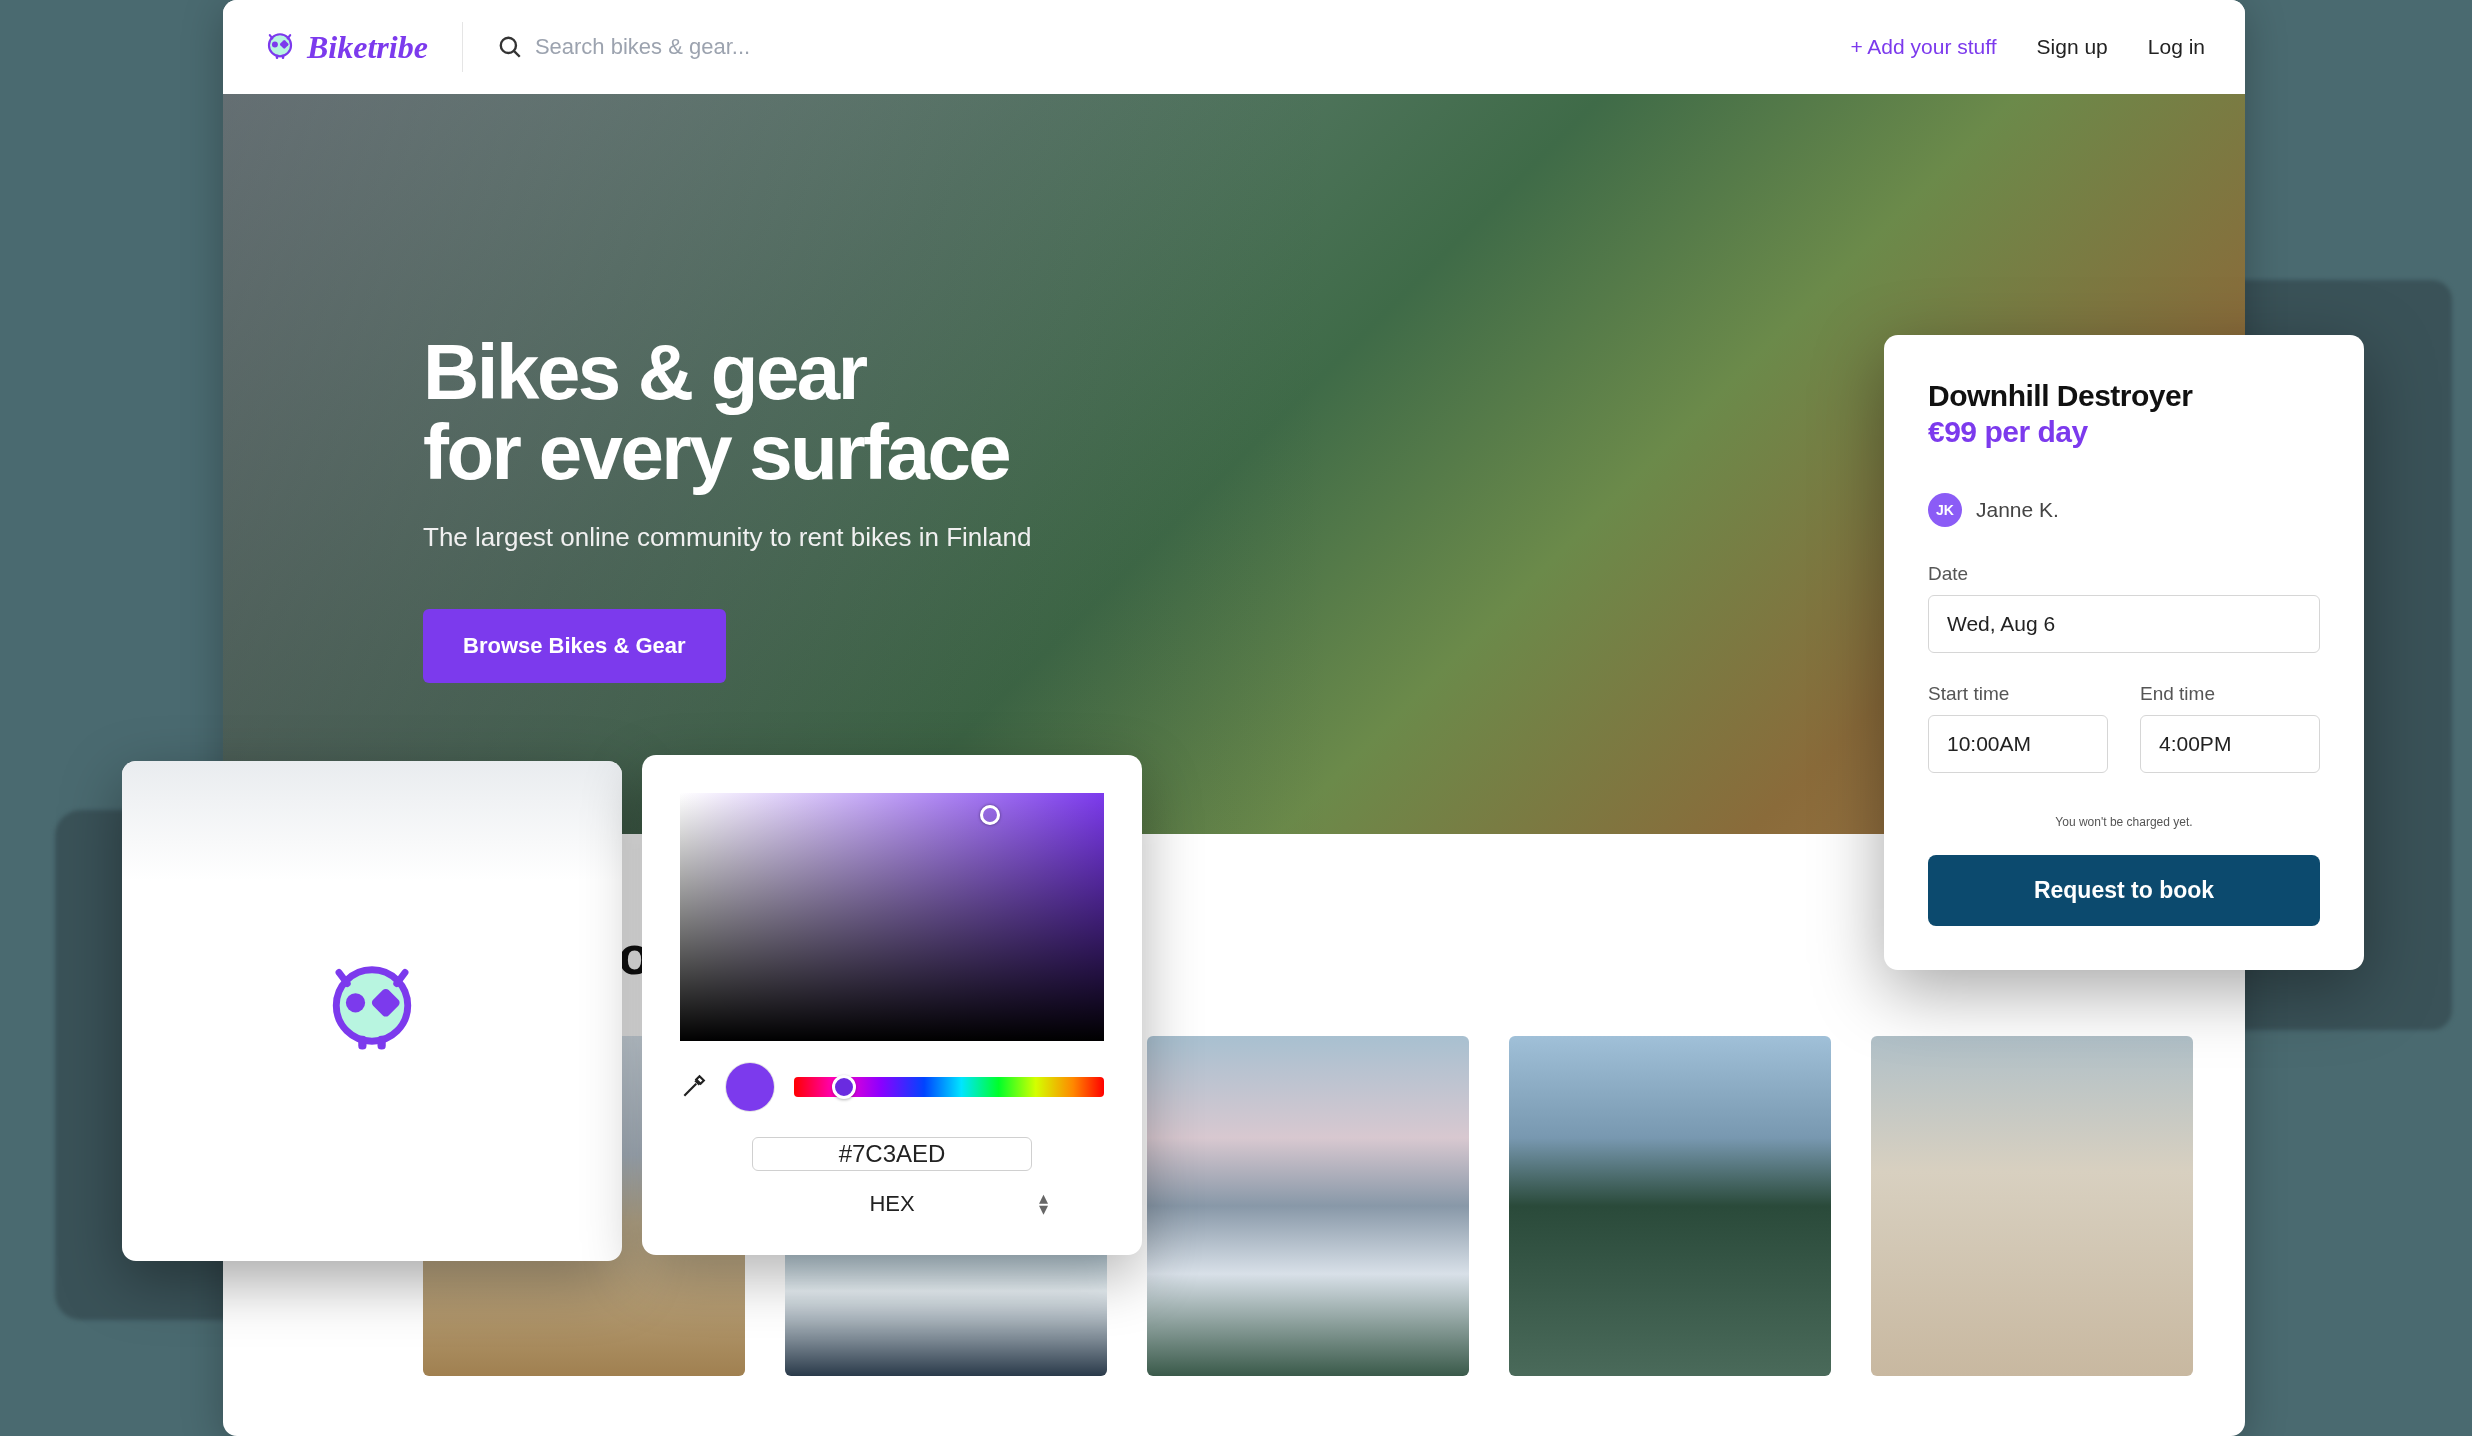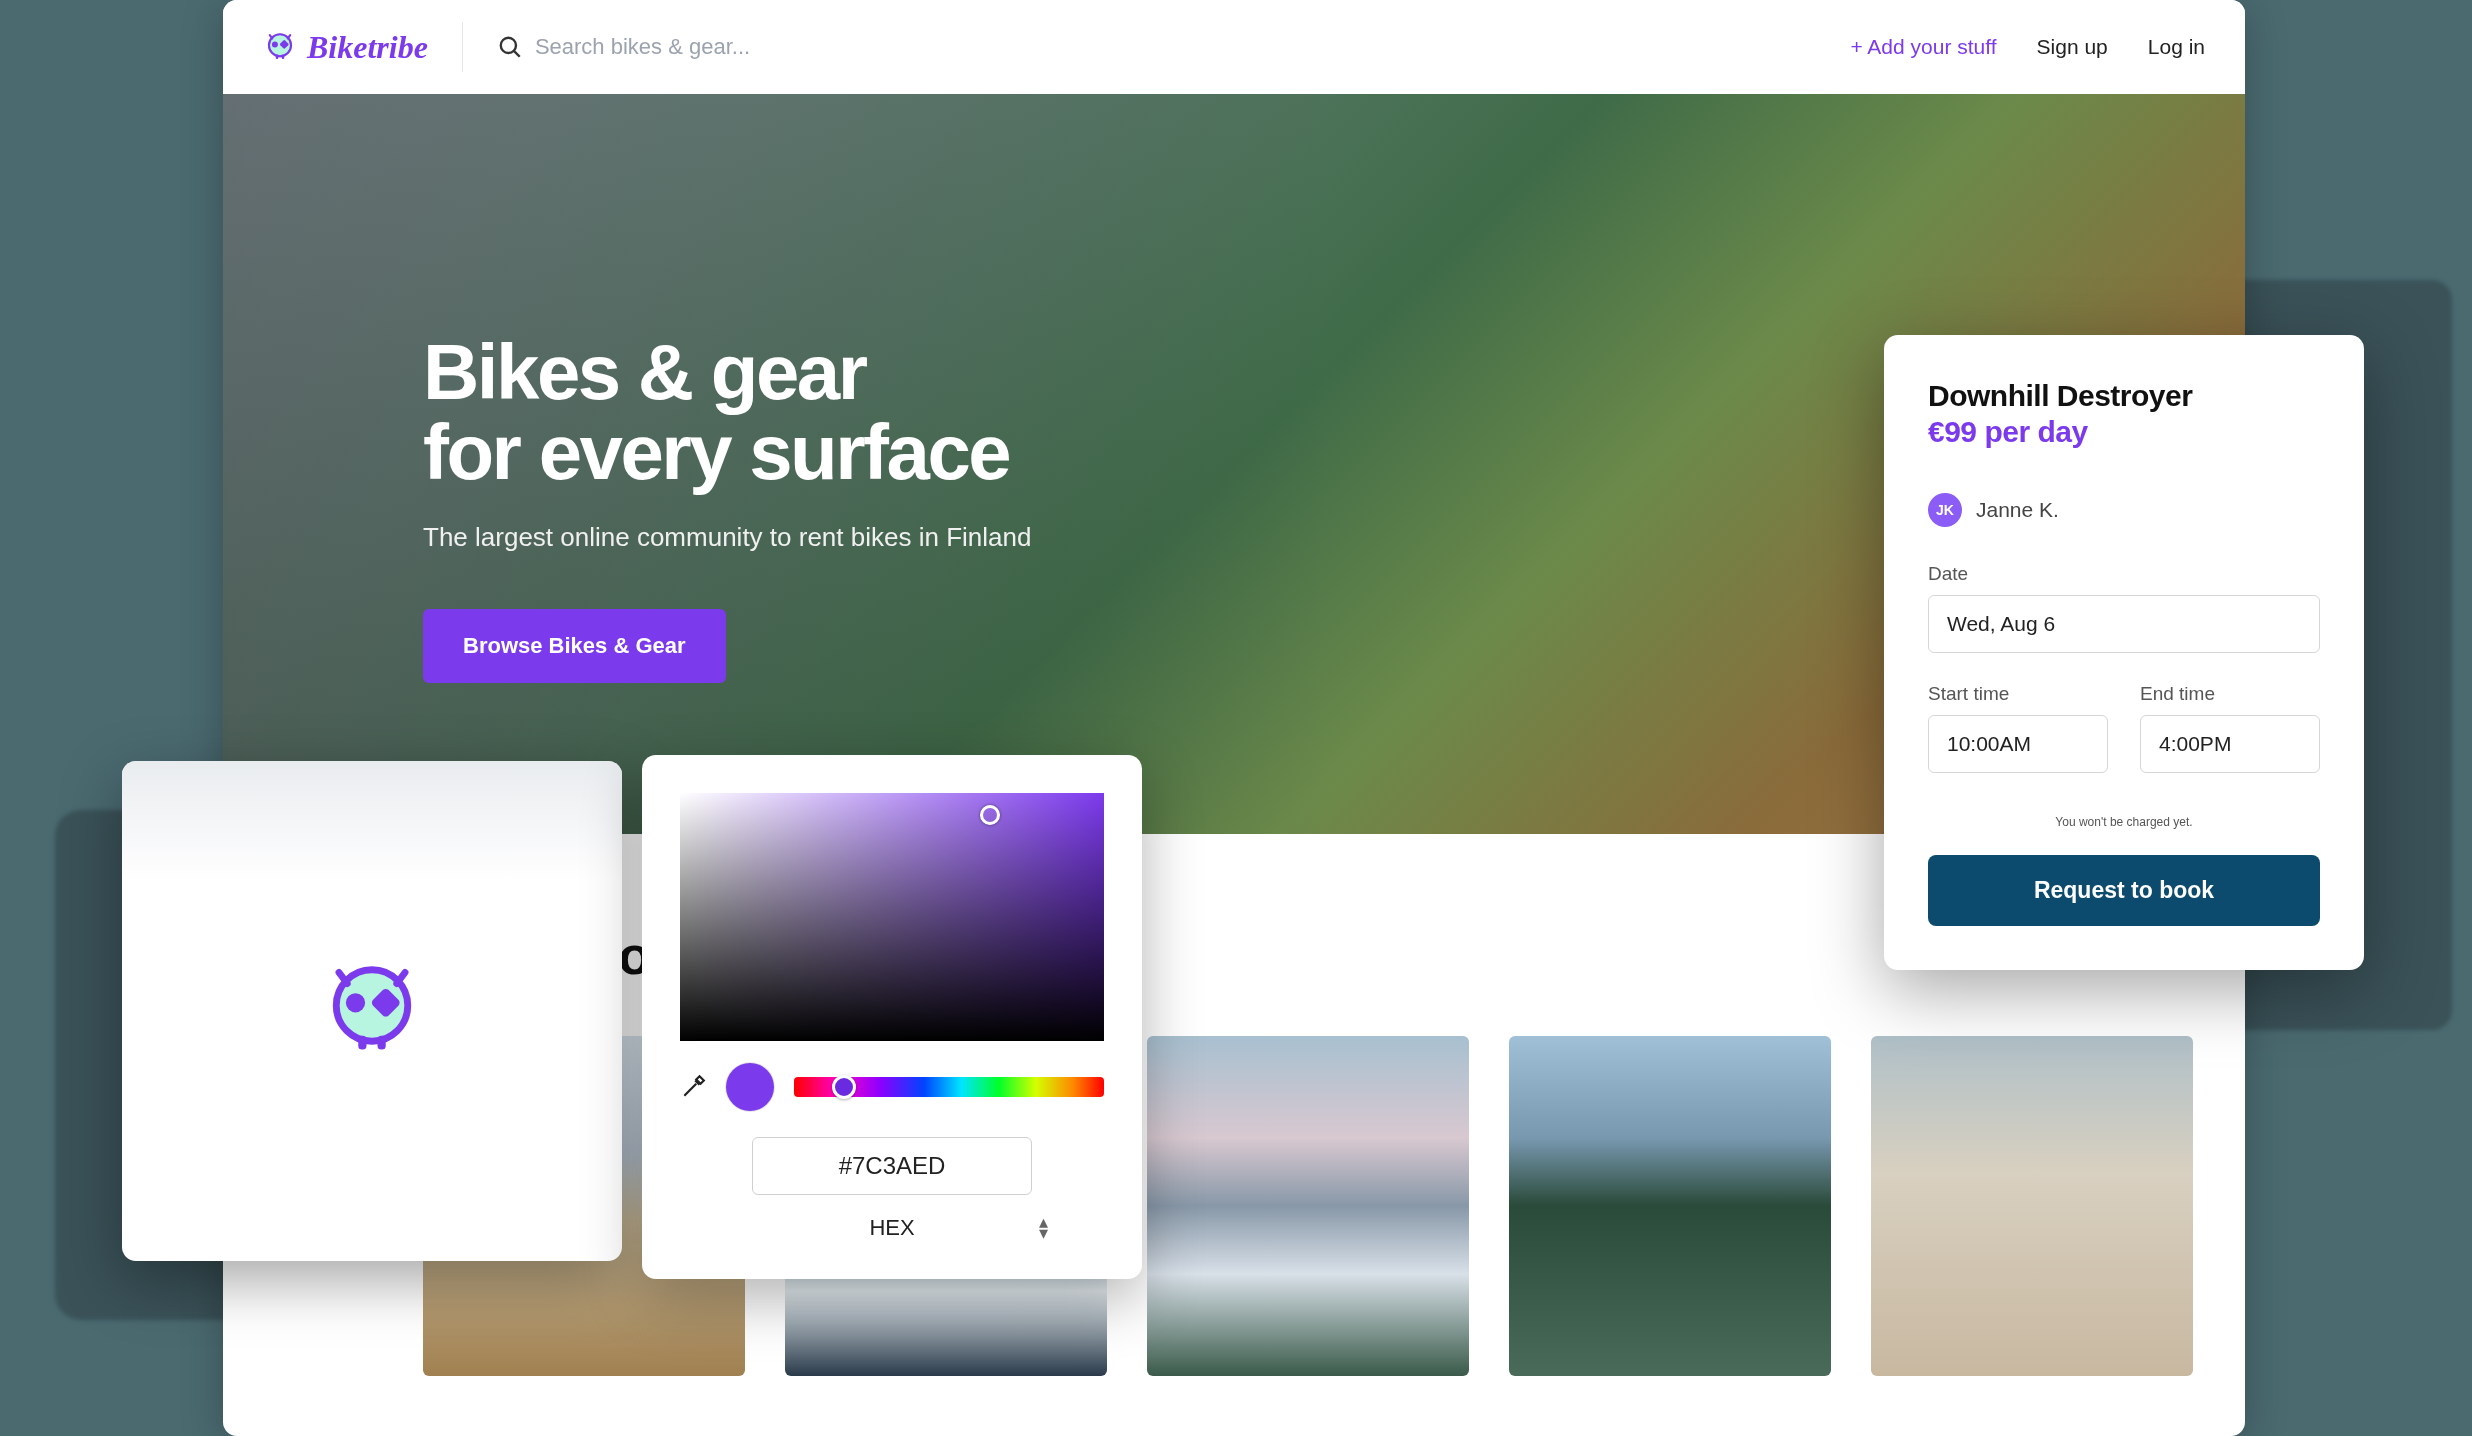--- a/index.html
+++ b/index.html
@@ -258,21 +258,21 @@
     border: 3px solid #fff;
     transform: translate(-50%, -50%);
     box-shadow: 0 1px 3px rgba(0,0,0,0.3);
   }
   .hex-input {
     display: block;
     margin: 26px auto 0 auto;
     width: 280px;
     border: 1px solid #d0d0d0;
     border-radius: 6px;
-    padding: 14px 0;
+    padding: 2px 0;
     text-align: center;
     font-size: 24px;
     color: #222;
   }
   .fmt-row {
     display: flex; align-items: center; justify-content: center;
     gap: 160px;
     margin-top: 20px;
     font-size: 22px;
     color: #222;

